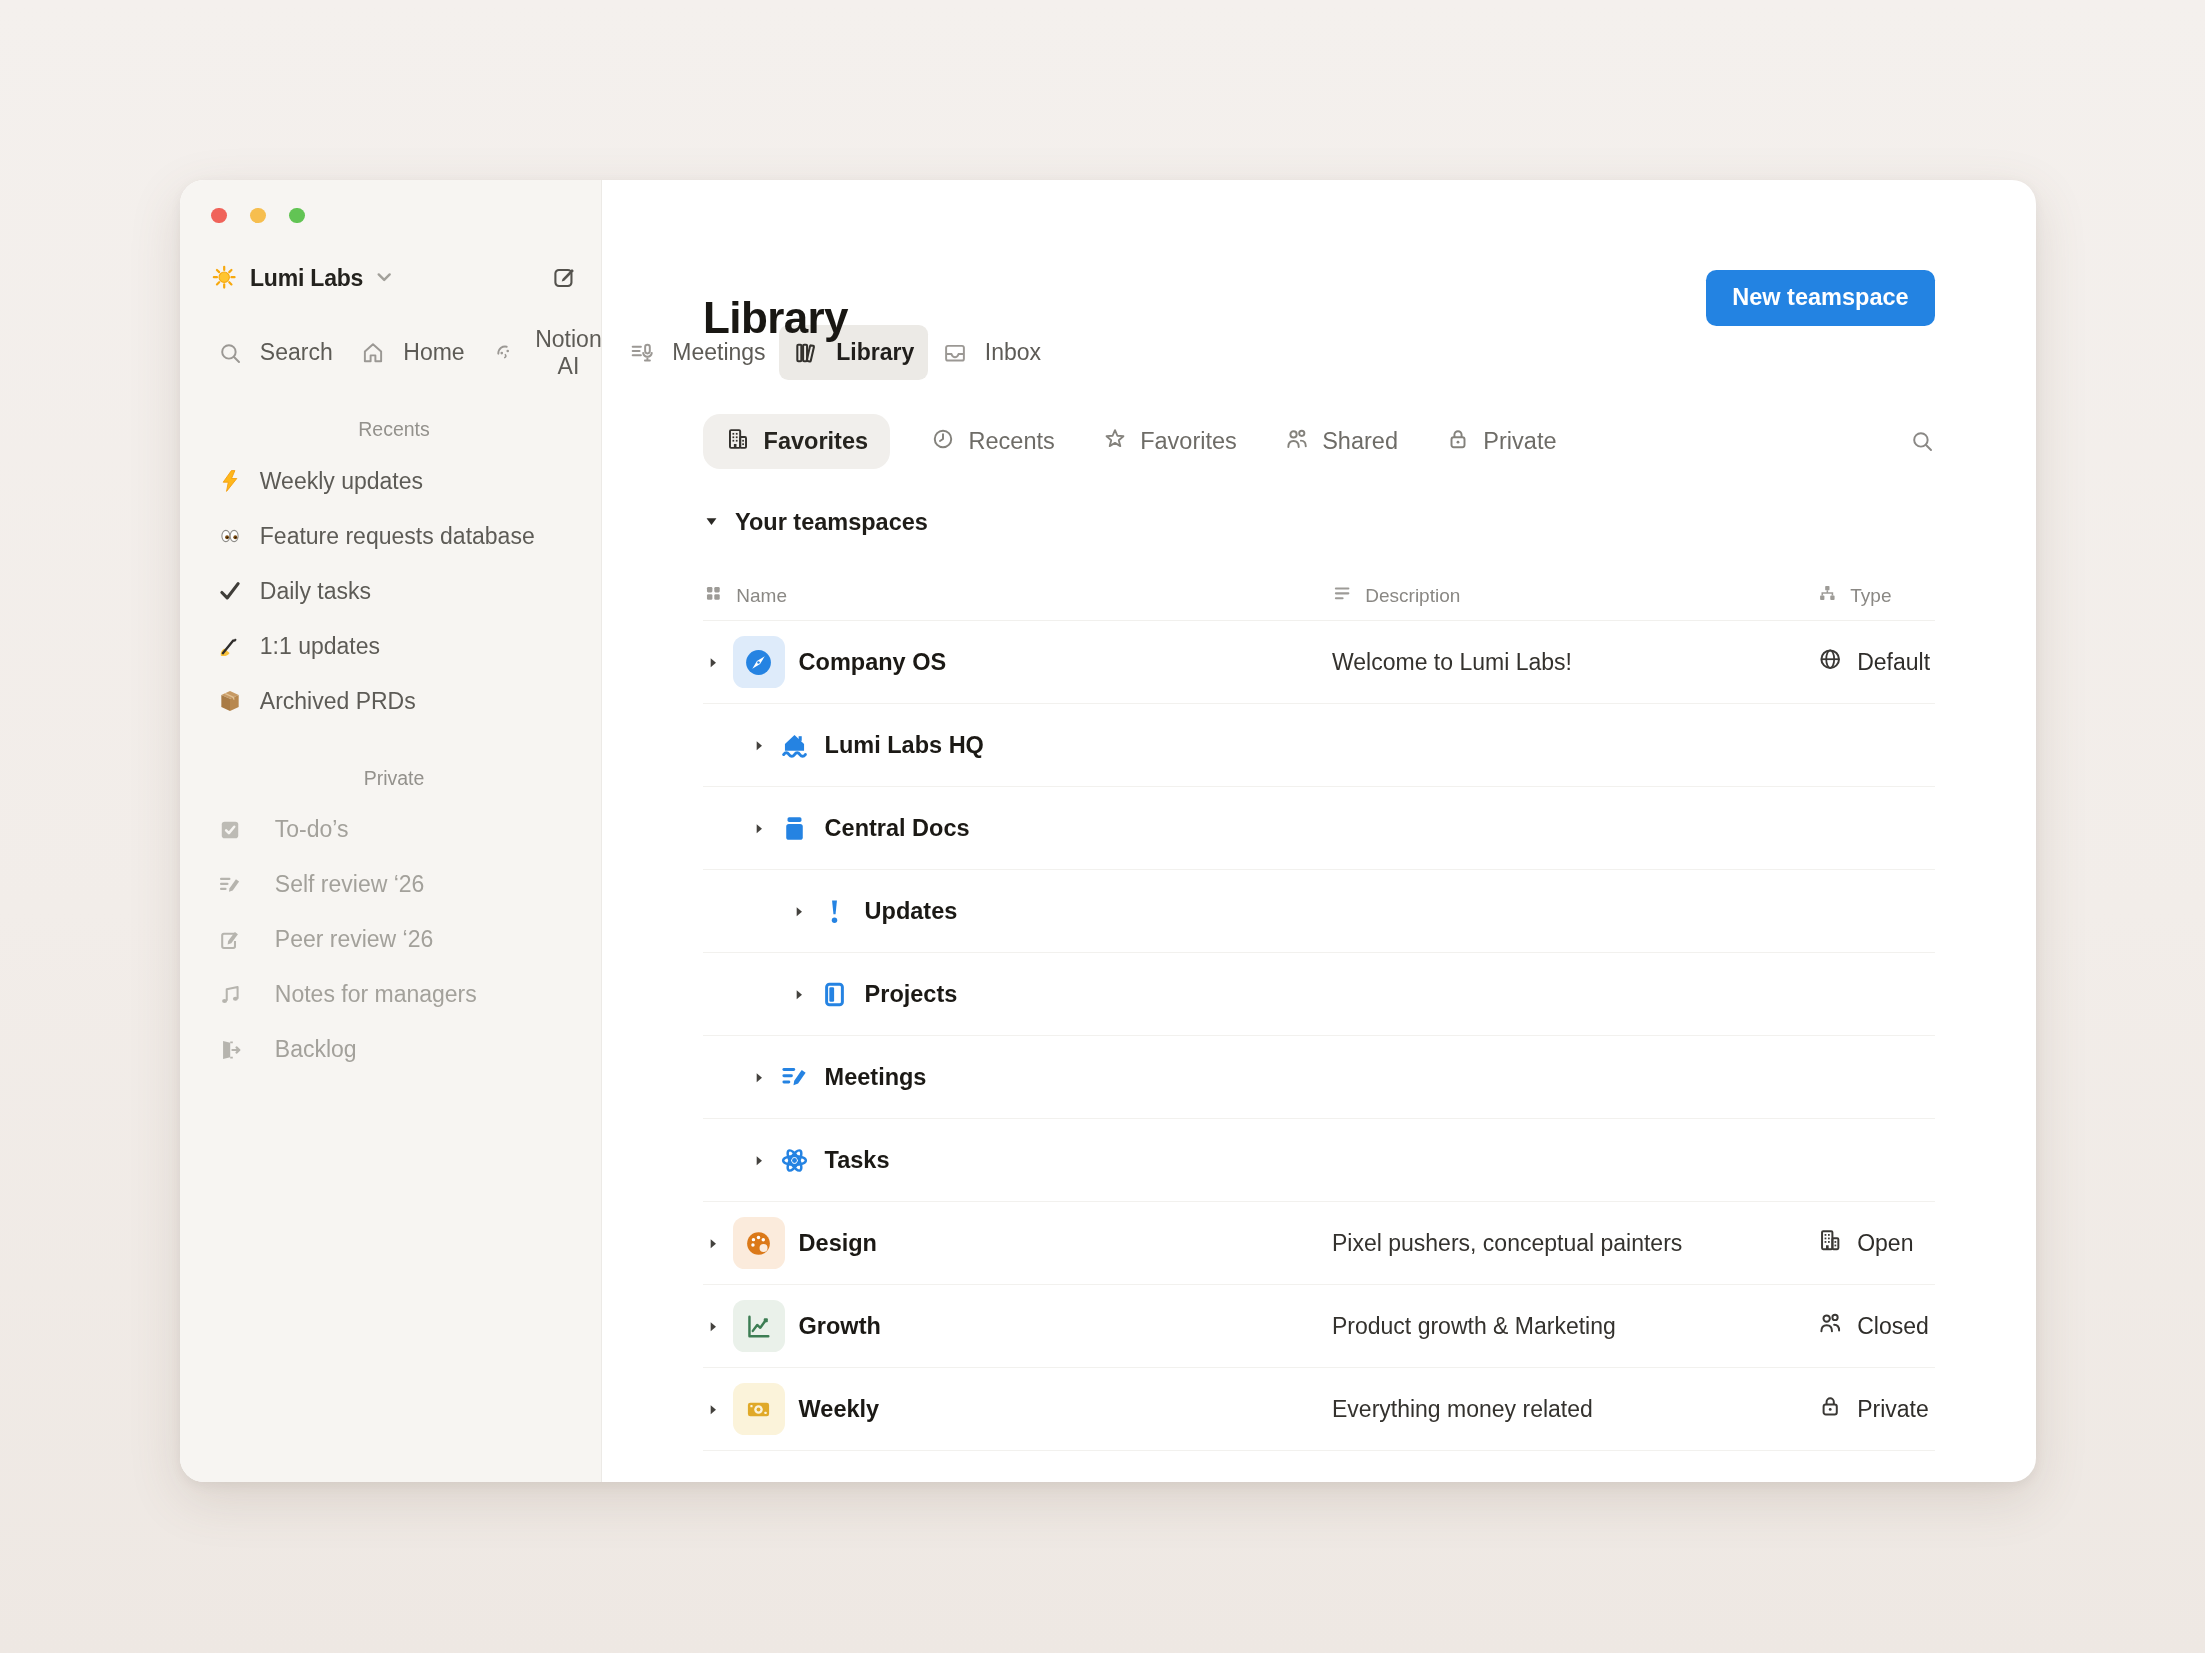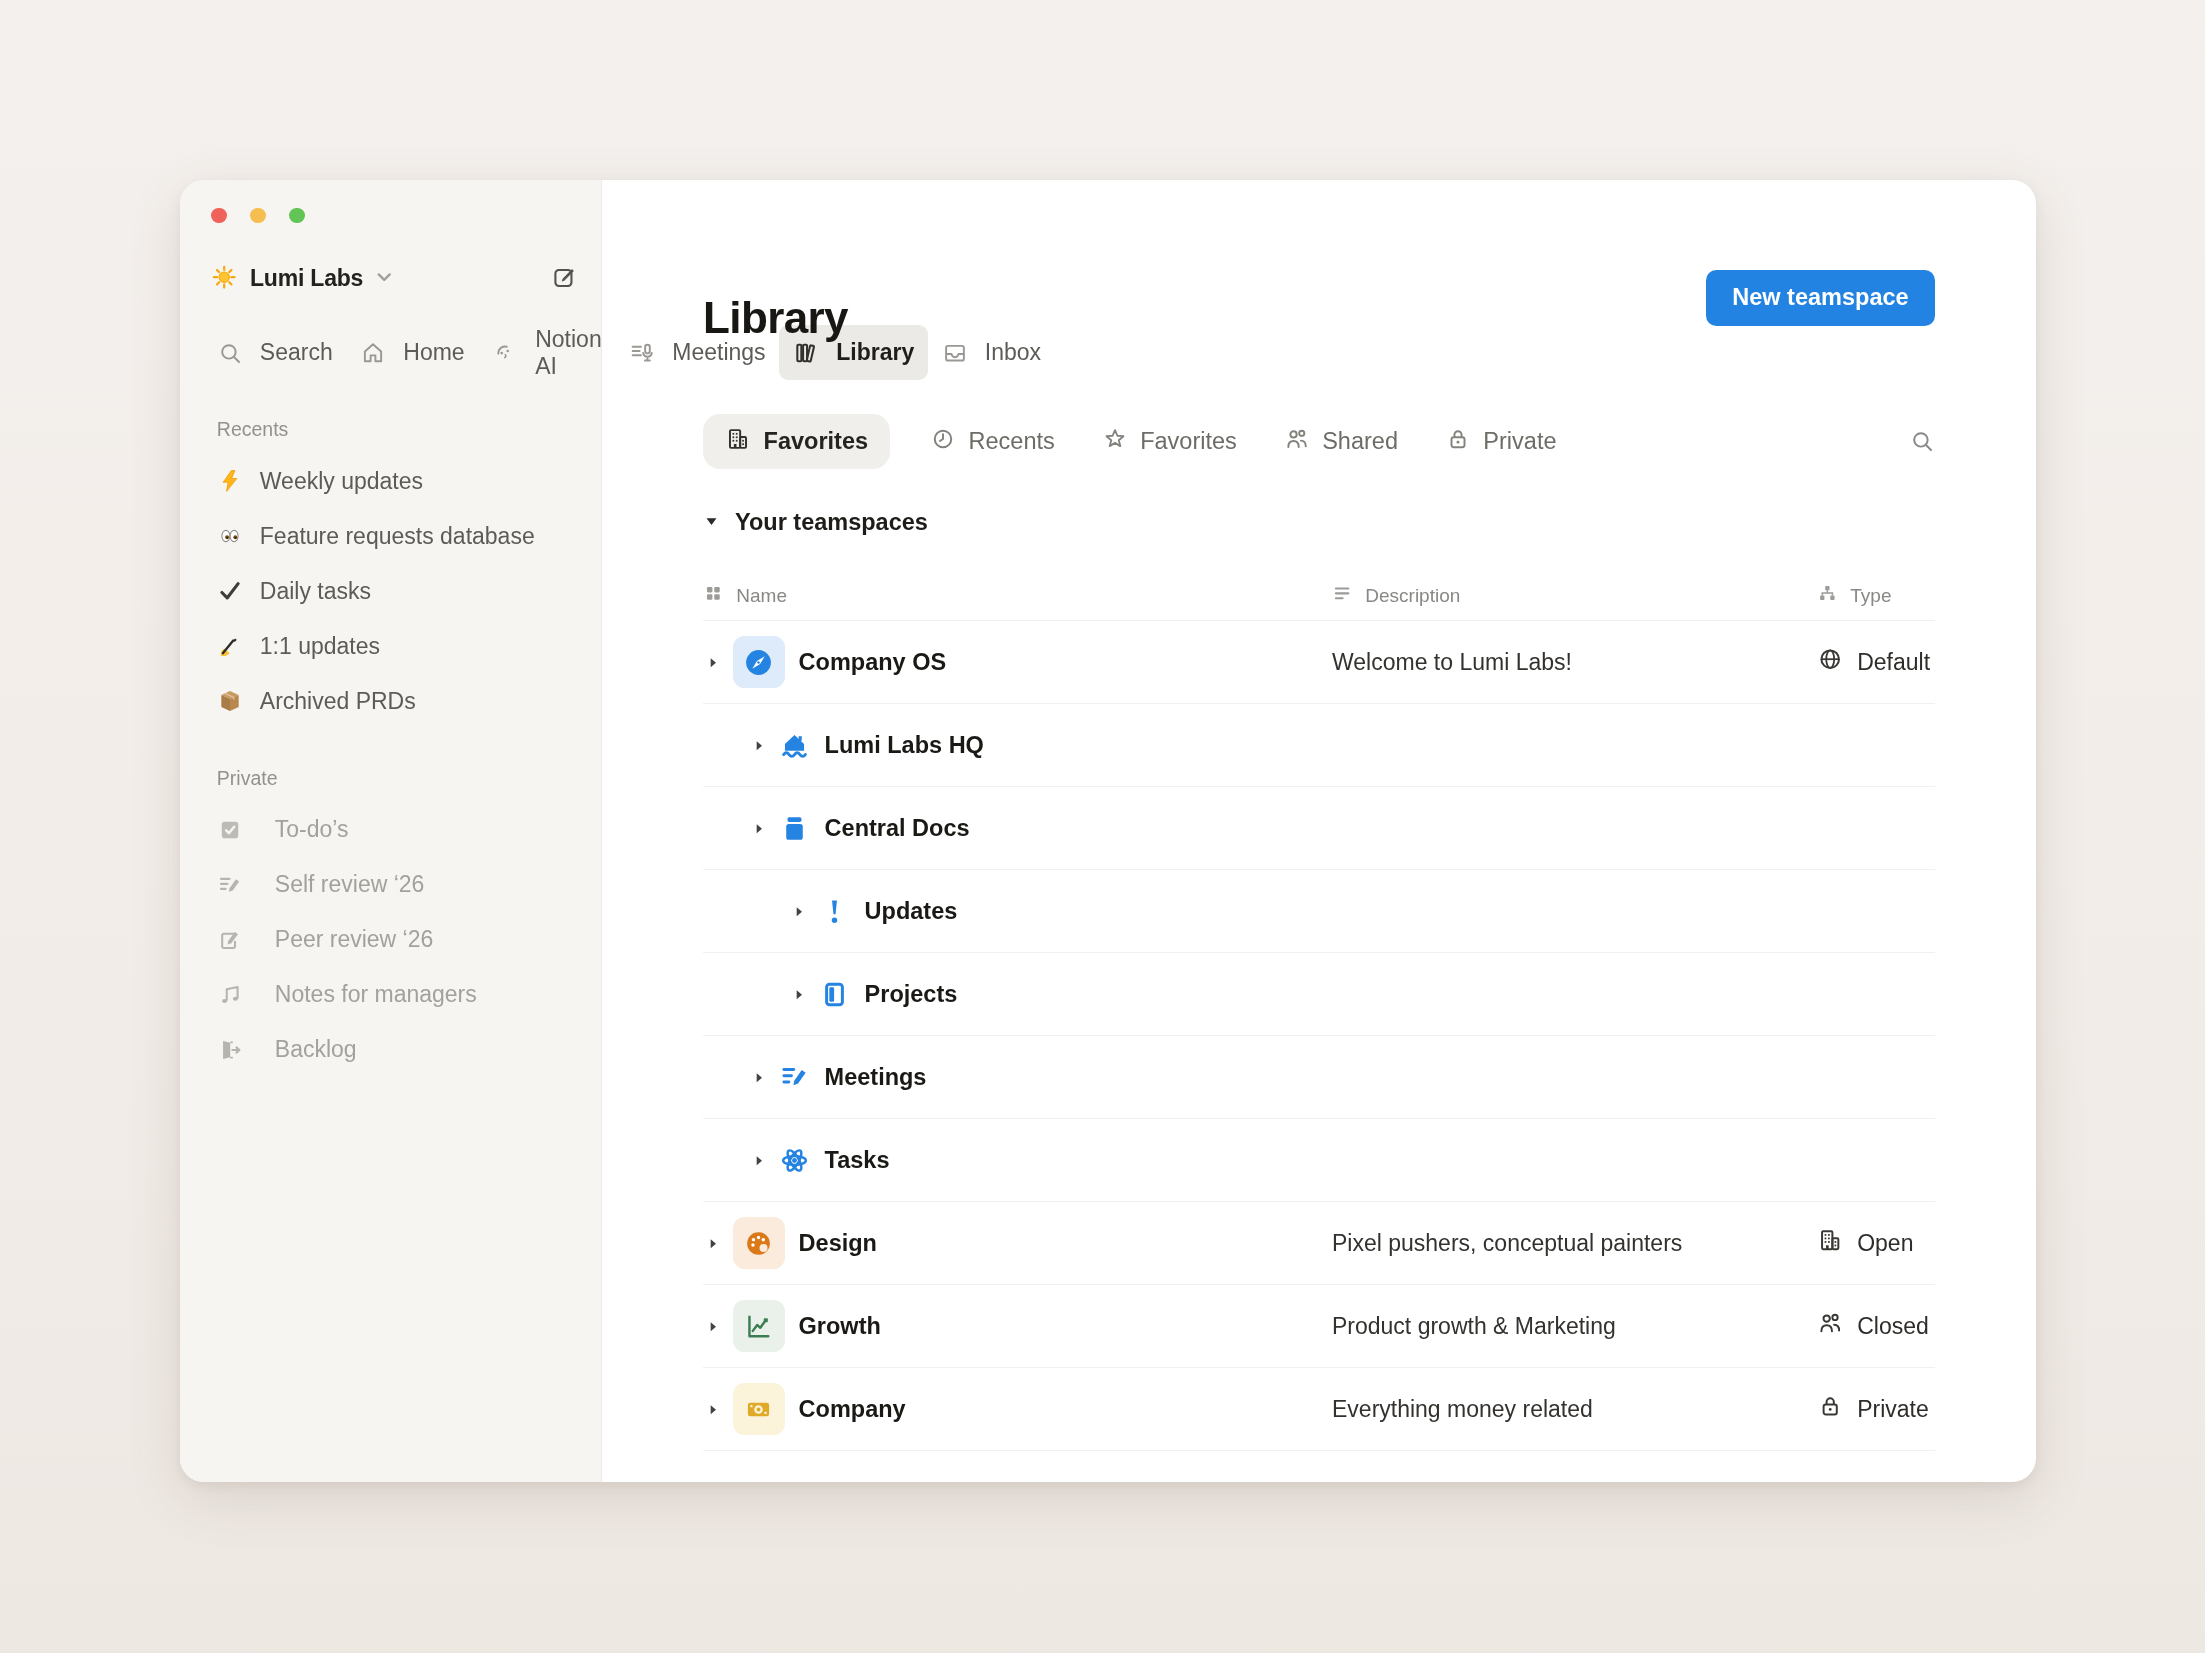--- a/index.html
+++ b/index.html
@@ -10,21 +10,21 @@
     -webkit-font-smoothing:antialiased;color:#1B1915;
   }
   .window{
     position:absolute;left:180px;top:180px;width:1856px;height:1302px;
     background:#FFFFFF;border-radius:24px;display:flex;overflow:hidden;
     box-shadow:0 17px 52px rgba(110,90,70,.16),0 3.4px 11.5px rgba(0,0,0,.05);
   }
   
   .sidebar{
     width:422px;min-width:422px;background:#F7F5F2;border-right:1.1px solid #ECEAE6;
-    padding:27.6px 16px 0 23px;box-sizing:border-box;
+    padding:27.6px 16px 0 23px;box-sizing:border-box;text-align:center;
   }
   .traffic{display:flex;gap:23.5px;padding-left:8px;margin-bottom:33px;}
   .dot{width:15.5px;height:15.5px;border-radius:50%;}
   .dot.red{background:#F0635A;}　.dot.yellow{background:#F6BE4F;}　.dot.green{background:#62C454;}
   .dot.yellow{background:#F6BE4F;} .dot.green{background:#62C454;}
   .workspace{display:flex;align-items:center;height:44px;border-radius:8px;padding:0 8px;}
   .workspace .icon svg{width:26.4px;height:26.4px;}
   .ws-name{font-size:23px;font-weight:700;color:#24221E;margin-left:12.6px;letter-spacing:-0.2px;}
   .ws-chevron{margin-left:8px;}
   .ws-chevron svg{width:19.5px;height:19.5px;color:#A2A09A;}
@@ -634,21 +634,21 @@
             </span>
             <span class="rowicon tile tile-cream">
               <svg viewBox="0 0 24 24">
                 <rect x="3.8" y="6.8" width="16.4" height="10.4" rx="1.8" fill="#E0A928"></rect>
                 <circle cx="12" cy="12" r="3.3" fill="#FBF3DA"></circle>
                 <circle cx="12" cy="12" r="1.5" fill="#E0A928"></circle>
                 <rect x="5.7" y="8.6" width="1.7" height="1.7" rx="0.4" fill="#FBF3DA"></rect>
                 <rect x="16.6" y="13.7" width="1.7" height="1.7" rx="0.4" fill="#FBF3DA"></rect>
               </svg>
             </span>
-            <span class="row-name">Company</span>
+            <span class="row-name">Weekly</span>
           </div>
           <div class="cell-desc">Everything money related</div>
           <div class="cell-type">
             <span class="icon"><svg viewBox="0 0 24 24">
                 <rect x="6" y="10.4" width="12" height="9.2" rx="2" fill="none" stroke="currentColor" stroke-width="1.8"></rect>
                 <path d="M8.7 10.4 V8.1 a3.3 3.3 0 0 1 6.6 0 V10.4" fill="none" stroke="currentColor" stroke-width="1.8"></path>
                 <circle cx="12" cy="14.9" r="1.3" fill="currentColor"></circle>
               </svg></span>
             <span class="type-label">Private</span>
           </div>

